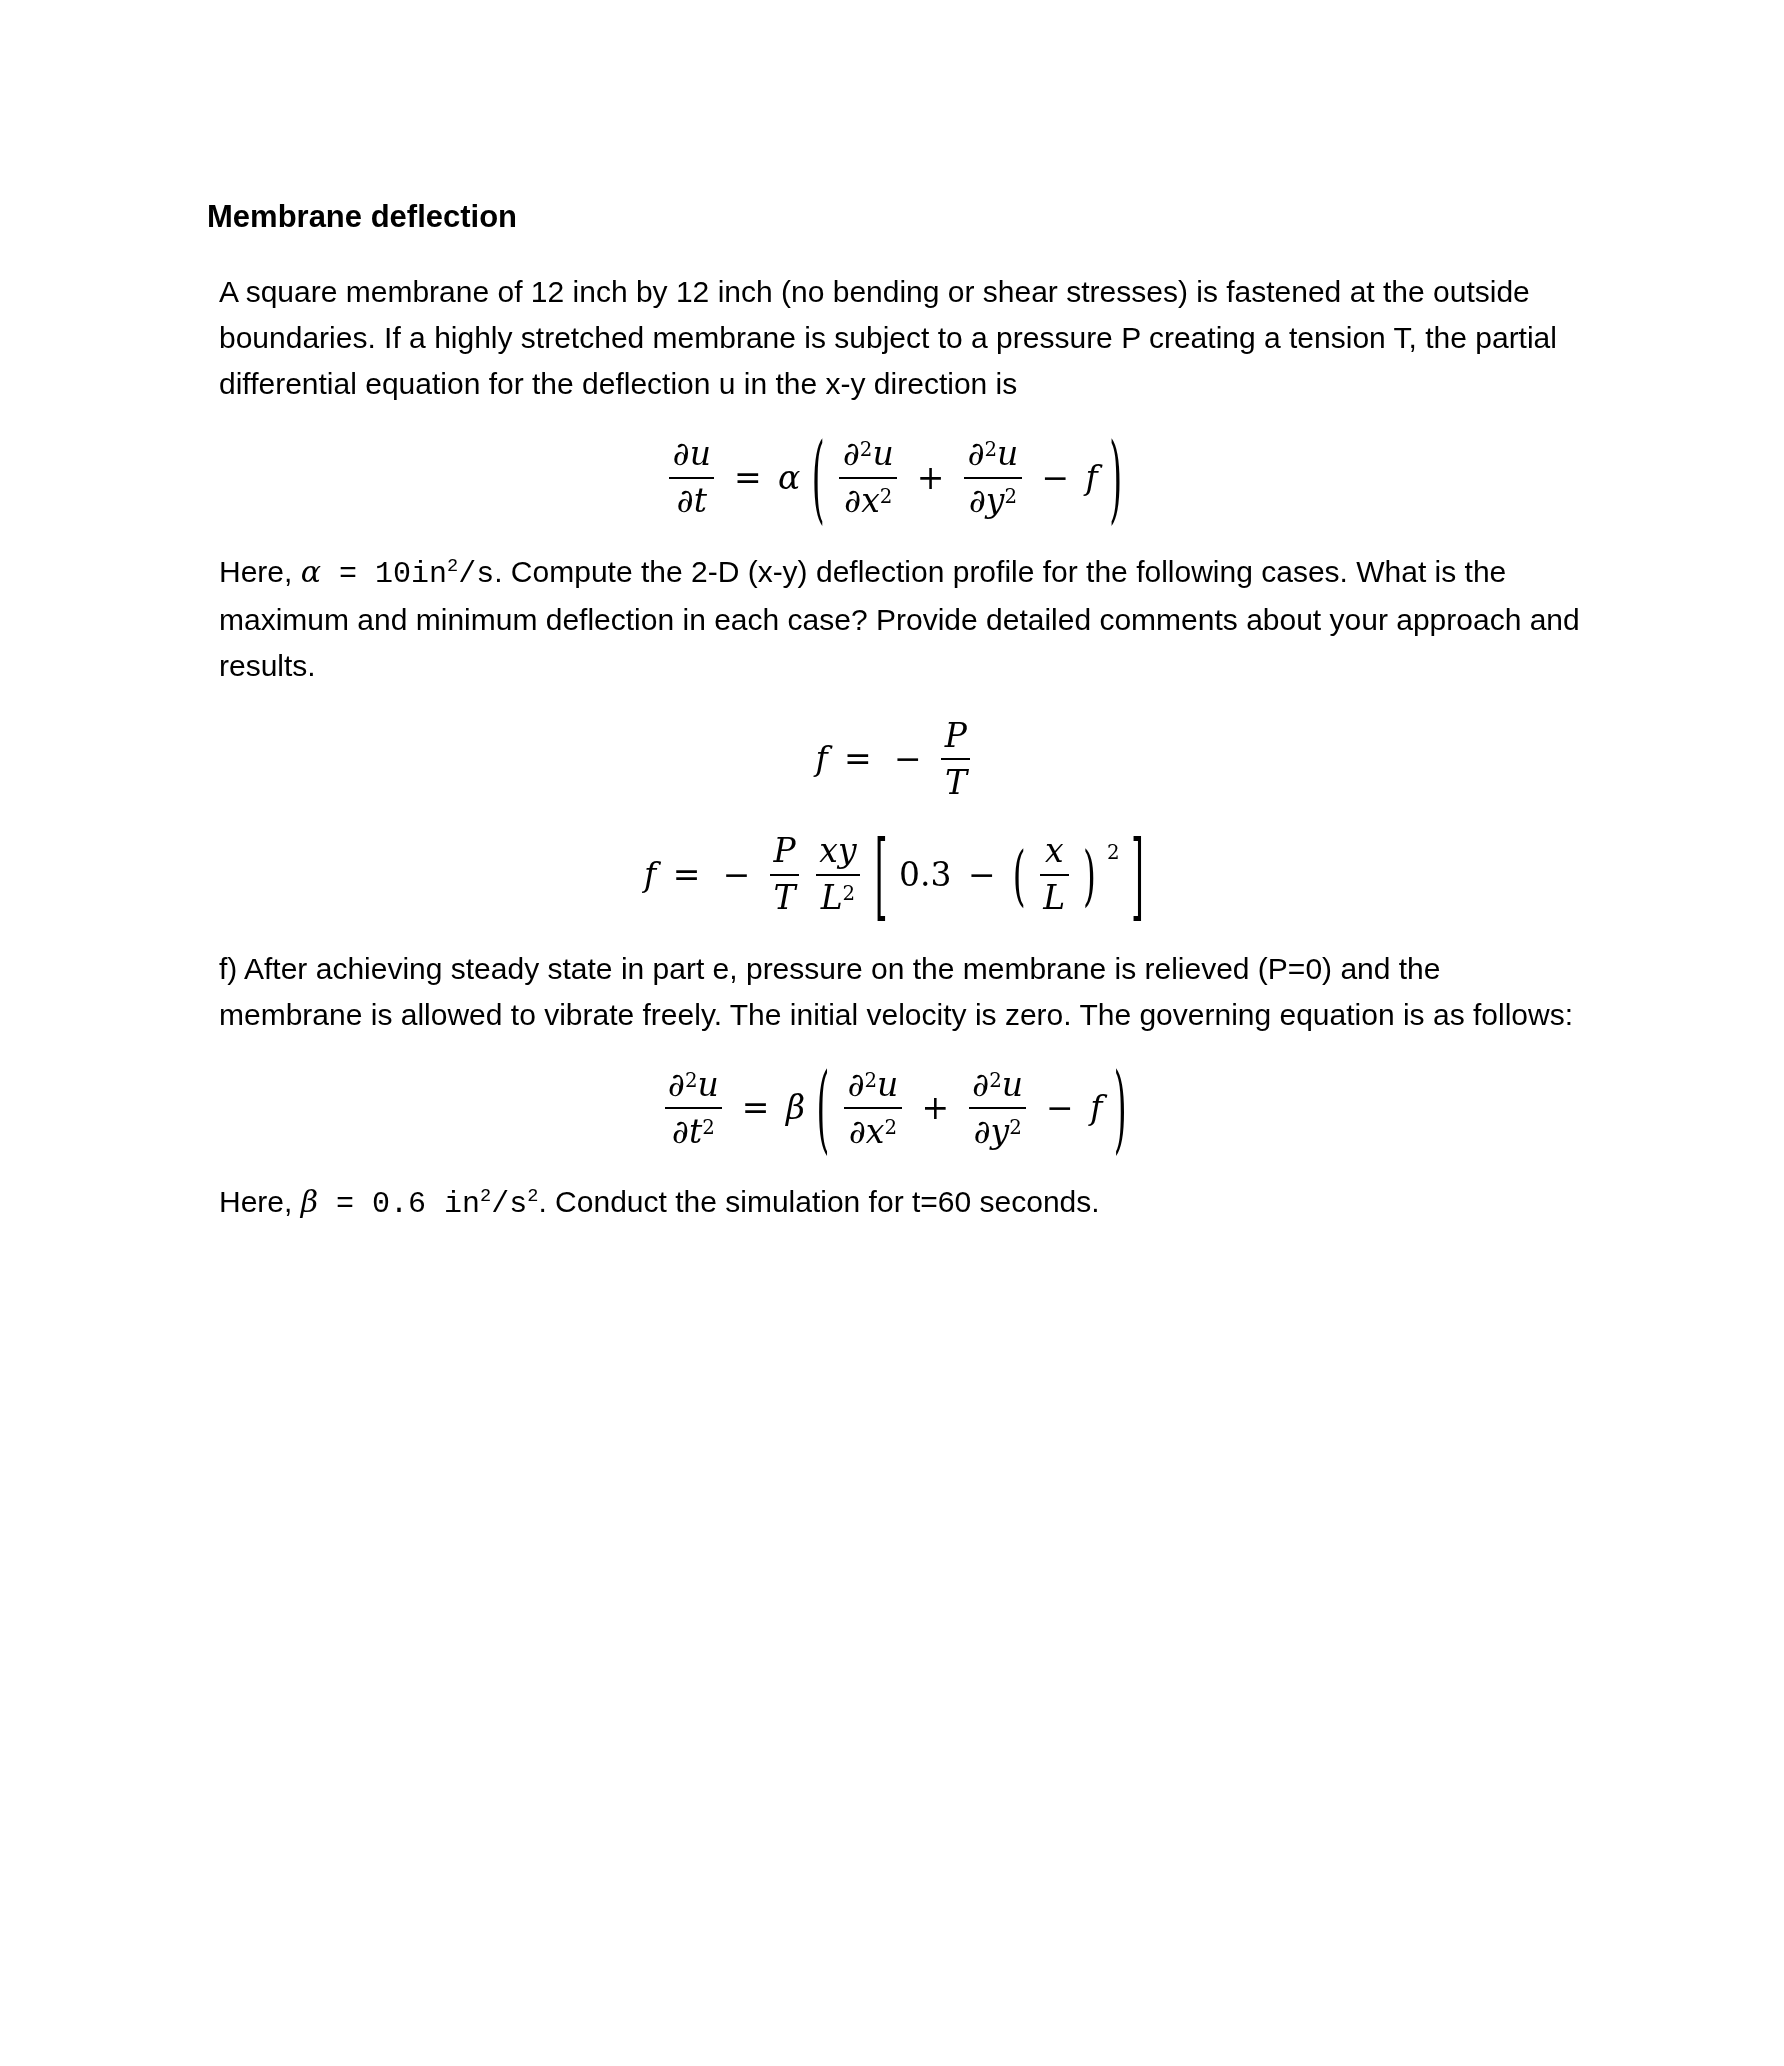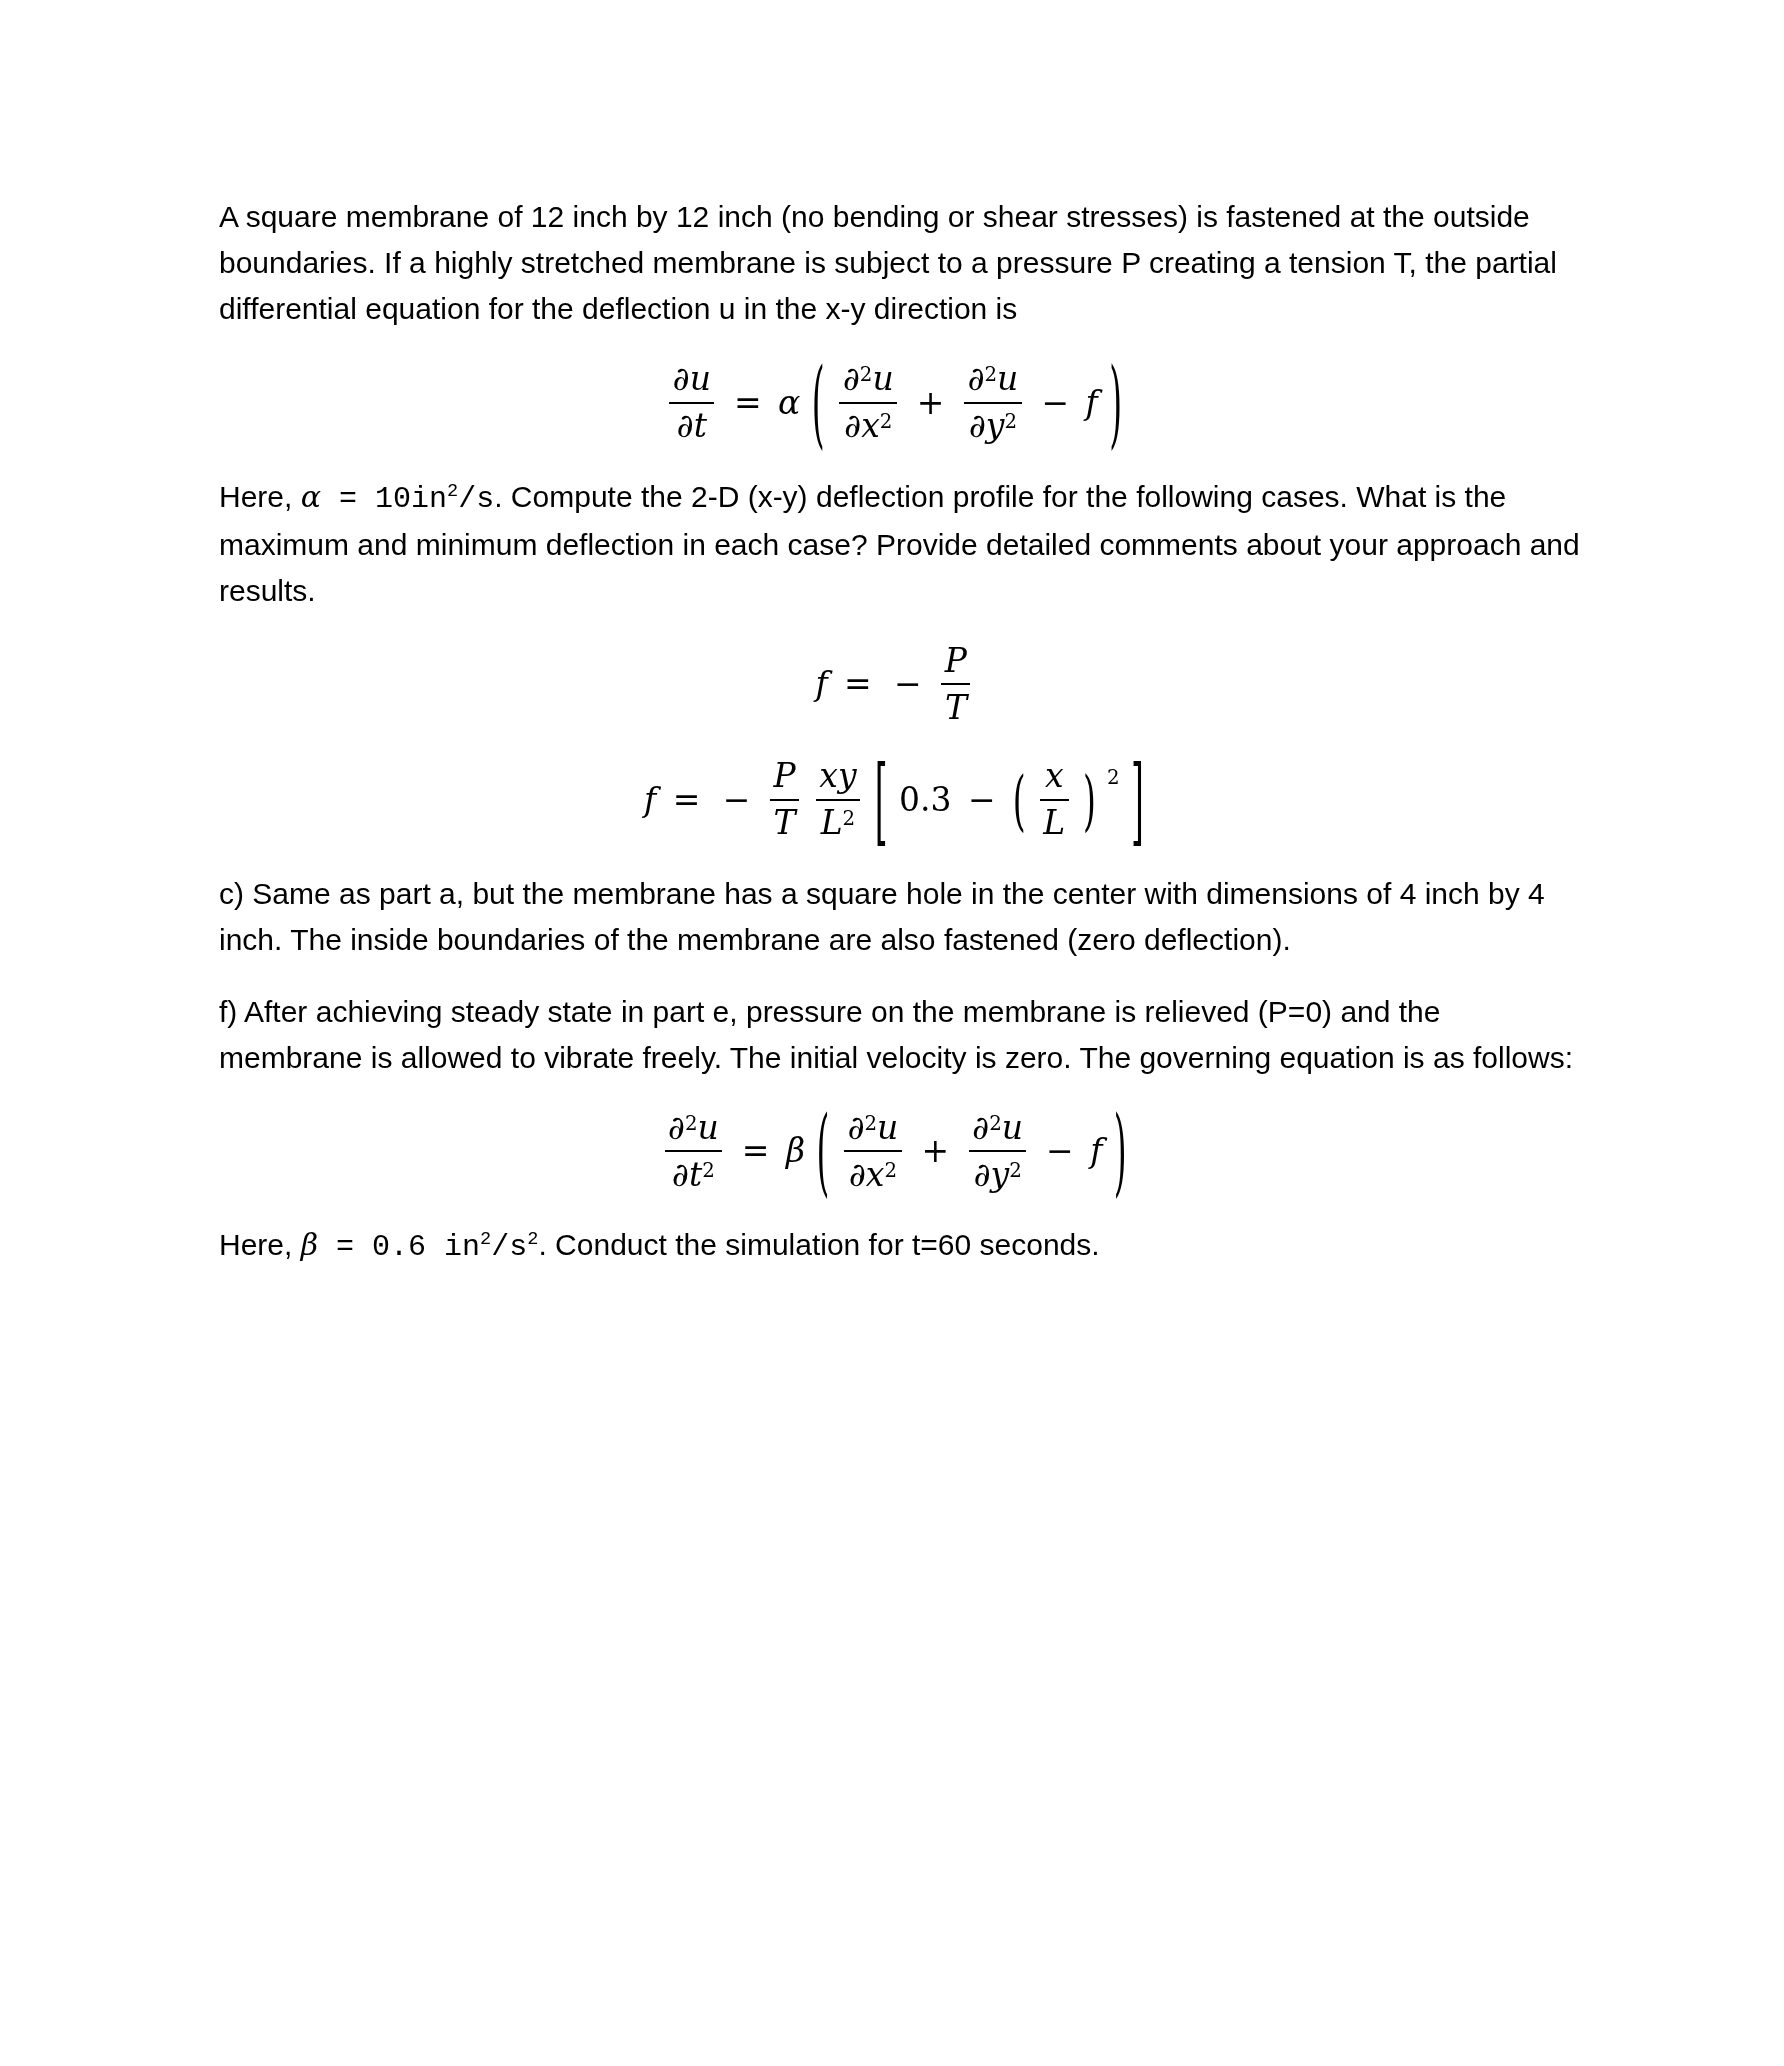--- a/index.html
+++ b/index.html
@@ -64,20 +64,21 @@
     font-style: normal;
     margin: 0 0.02em;
   }
   sup.hisup { font-size: 0.60em; line-height: 0; vertical-align: 1.25em; font-style: normal; }
 </style>
 </head>
 <body>
 
 <div class="page">
 
+  <div class="title">Membrane deflection</div>
 
   <p class="para">A square membrane of 12 inch by 12 inch (no bending or shear stresses) is fastened at the outside boundaries. If a highly stretched membrane is subject to a pressure P creating a tension T, the partial differential equation for the deflection u in the x-y direction is</p>
 
   <div class="equation">
     <span class="frac">
       <span class="num"><span class="mi">∂</span><span class="mi">u</span></span>
       <span class="den"><span class="mi">∂</span><span class="mi">t</span></span>
     </span>
     <span class="mo">=</span>
     <span class="mi tok">α</span>
@@ -128,21 +129,20 @@
     <span class="medd">(</span>
     <span class="frac">
       <span class="num"><span class="mi">x</span></span>
       <span class="den"><span class="mi">L</span></span>
     </span>
     <span class="medd">)</span>
     <sup class="hisup">2</sup>
     <span class="bigd">]</span>
   </div>
 
-  <p class="para">c) Same as part a, but the membrane has a square hole in the center with dimensions of 4 inch by 4 inch. The inside boundaries of the membrane are also fastened (zero deflection).</p>
 
 
 
   <p class="para">f) After achieving steady state in part e, pressure on the membrane is relieved (P=0) and the membrane is allowed to vibrate freely. The initial velocity is zero. The governing equation is as follows:</p>
 
   <div class="equation">
     <span class="frac">
       <span class="num"><span class="mi">∂</span><sup class="msup">2</sup><span class="mi">u</span></span>
       <span class="den"><span class="mi">∂</span><span class="mi">t</span><sup class="msup">2</sup></span>
     </span>

